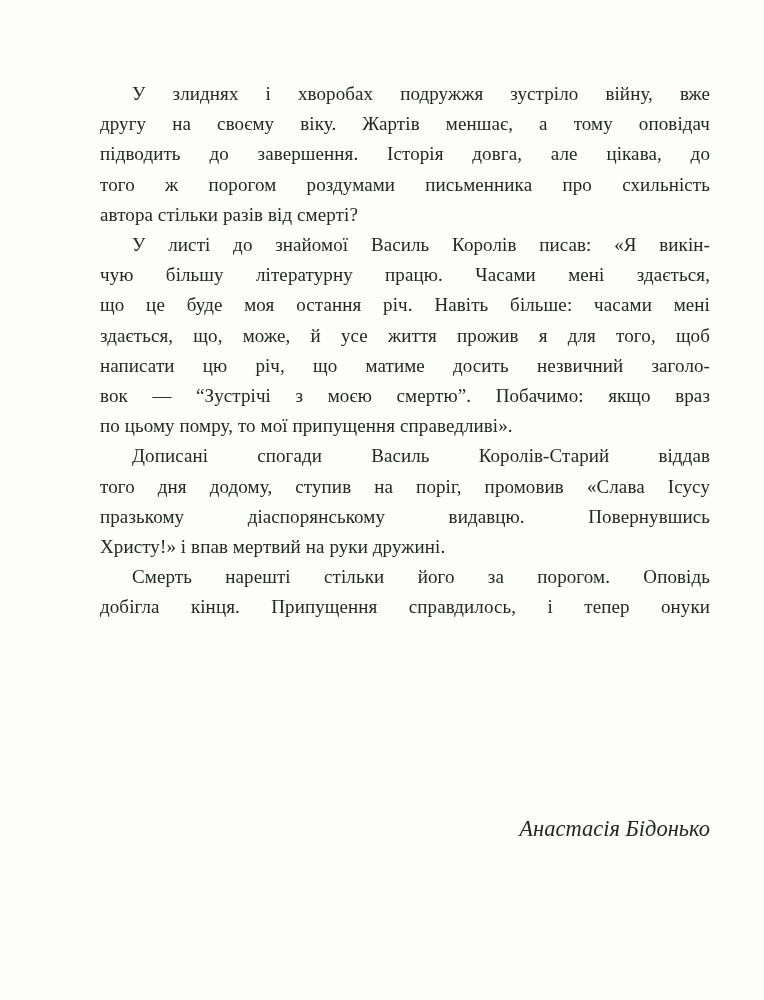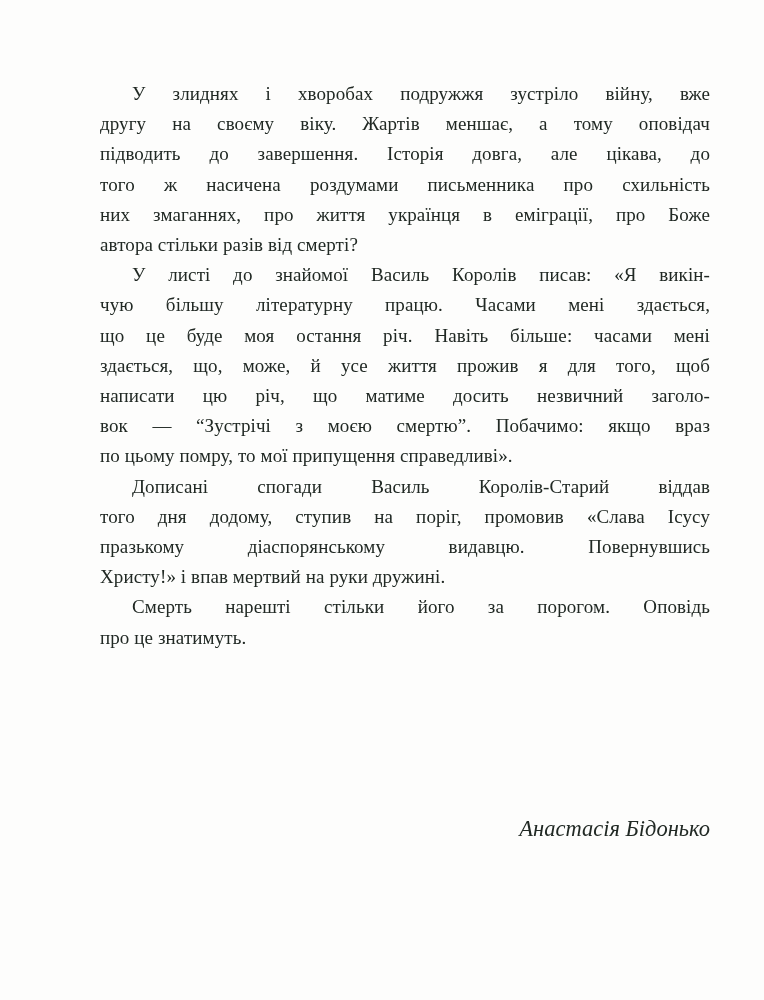--- a/index.html
+++ b/index.html
@@ -59,38 +59,37 @@
 </style>
 </head>
 <body style="color: rgb(33, 41, 36); background: rgb(253, 253, 252);">
 
 <div class="page">
   <div class="text-block" id="text-block">
       <div class="paragraph">
         <div class="line first">У злиднях і хворобах подружжя зустріло війну, вже</div>
         <div class="line">другу на своєму віку. Жартів меншає, а тому оповідач</div>
         <div class="line">підводить до завершення. Історія довга, але цікава, до</div>
-        <div class="line">того ж насичена роздумами письменника про схильність</div>
-        <div class="line">них змаганнях, про життя українця в еміграції, про Боже</div>
+        <div class="line">того ж порогом роздумами письменника про схильність</div>
         <div class="line last">автора стільки разів від смерті?</div>
       </div>
       <div class="paragraph">
         <div class="line first">У листі до знайомої Василь Королів писав: «Я викін-</div>
         <div class="line">чую більшу літературну працю. Часами мені здається,</div>
         <div class="line">що це буде моя остання річ. Навіть більше: часами мені</div>
         <div class="line">здається, що, може, й усе життя прожив я для того, щоб</div>
         <div class="line">написати цю річ, що матиме досить незвичний заголо-</div>
         <div class="line">вок — “Зустрічі з моєю смертю”. Побачимо: якщо враз</div>
         <div class="line last">по цьому помру, то мої припущення справедливі».</div>
       </div>
       <div class="paragraph">
         <div class="line first">Дописані спогади Василь Королів-Старий віддав</div>
         <div class="line">того дня додому, ступив на поріг, промовив «Слава Ісусу</div>
         <div class="line">празькому діаспорянському видавцю. Повернувшись</div>
         <div class="line last">Христу!» і впав мертвий на руки дружині.</div>
       </div>
       <div class="paragraph">
         <div class="line first">Смерть нарешті стільки його за порогом. Оповідь</div>
-        <div class="line last">про це знатимуть.</div>
+        <div class="line">добігла кінця. Припущення справдилось, і тепер онуки</div>
       </div>
     </div>
   <div class="signature">Анастасія Бідонько</div>
 </div>
 
 </body></html>

